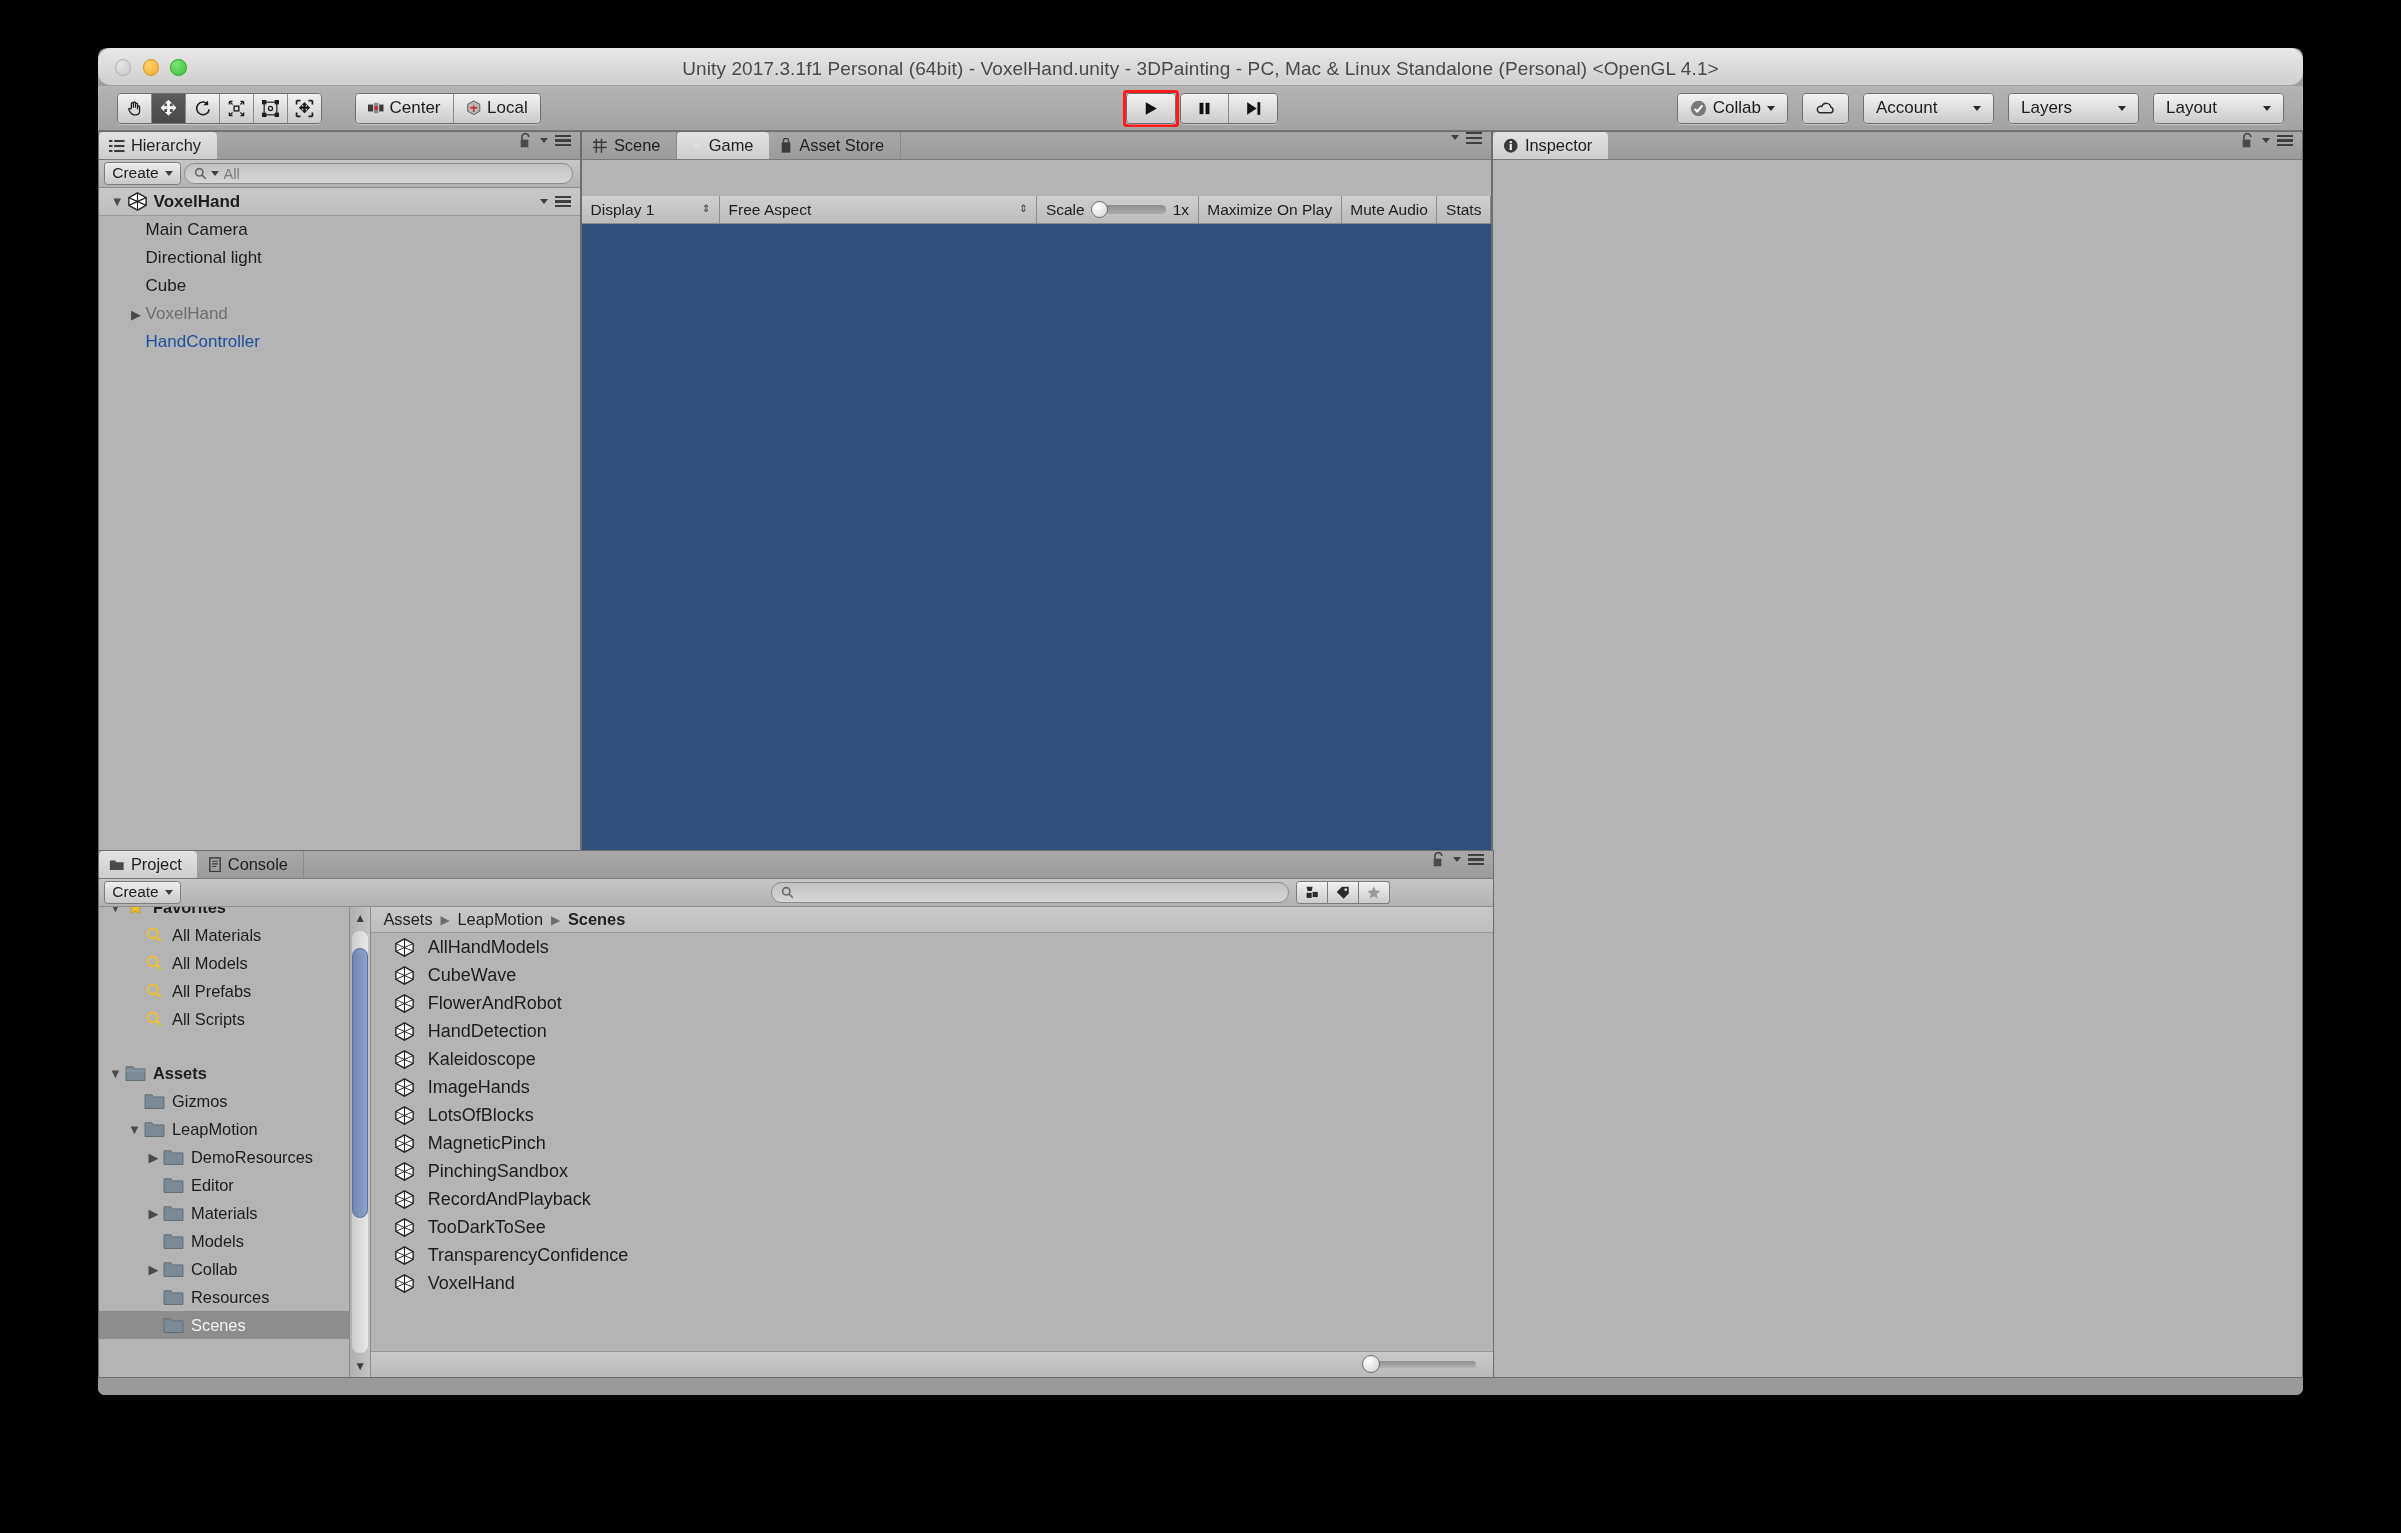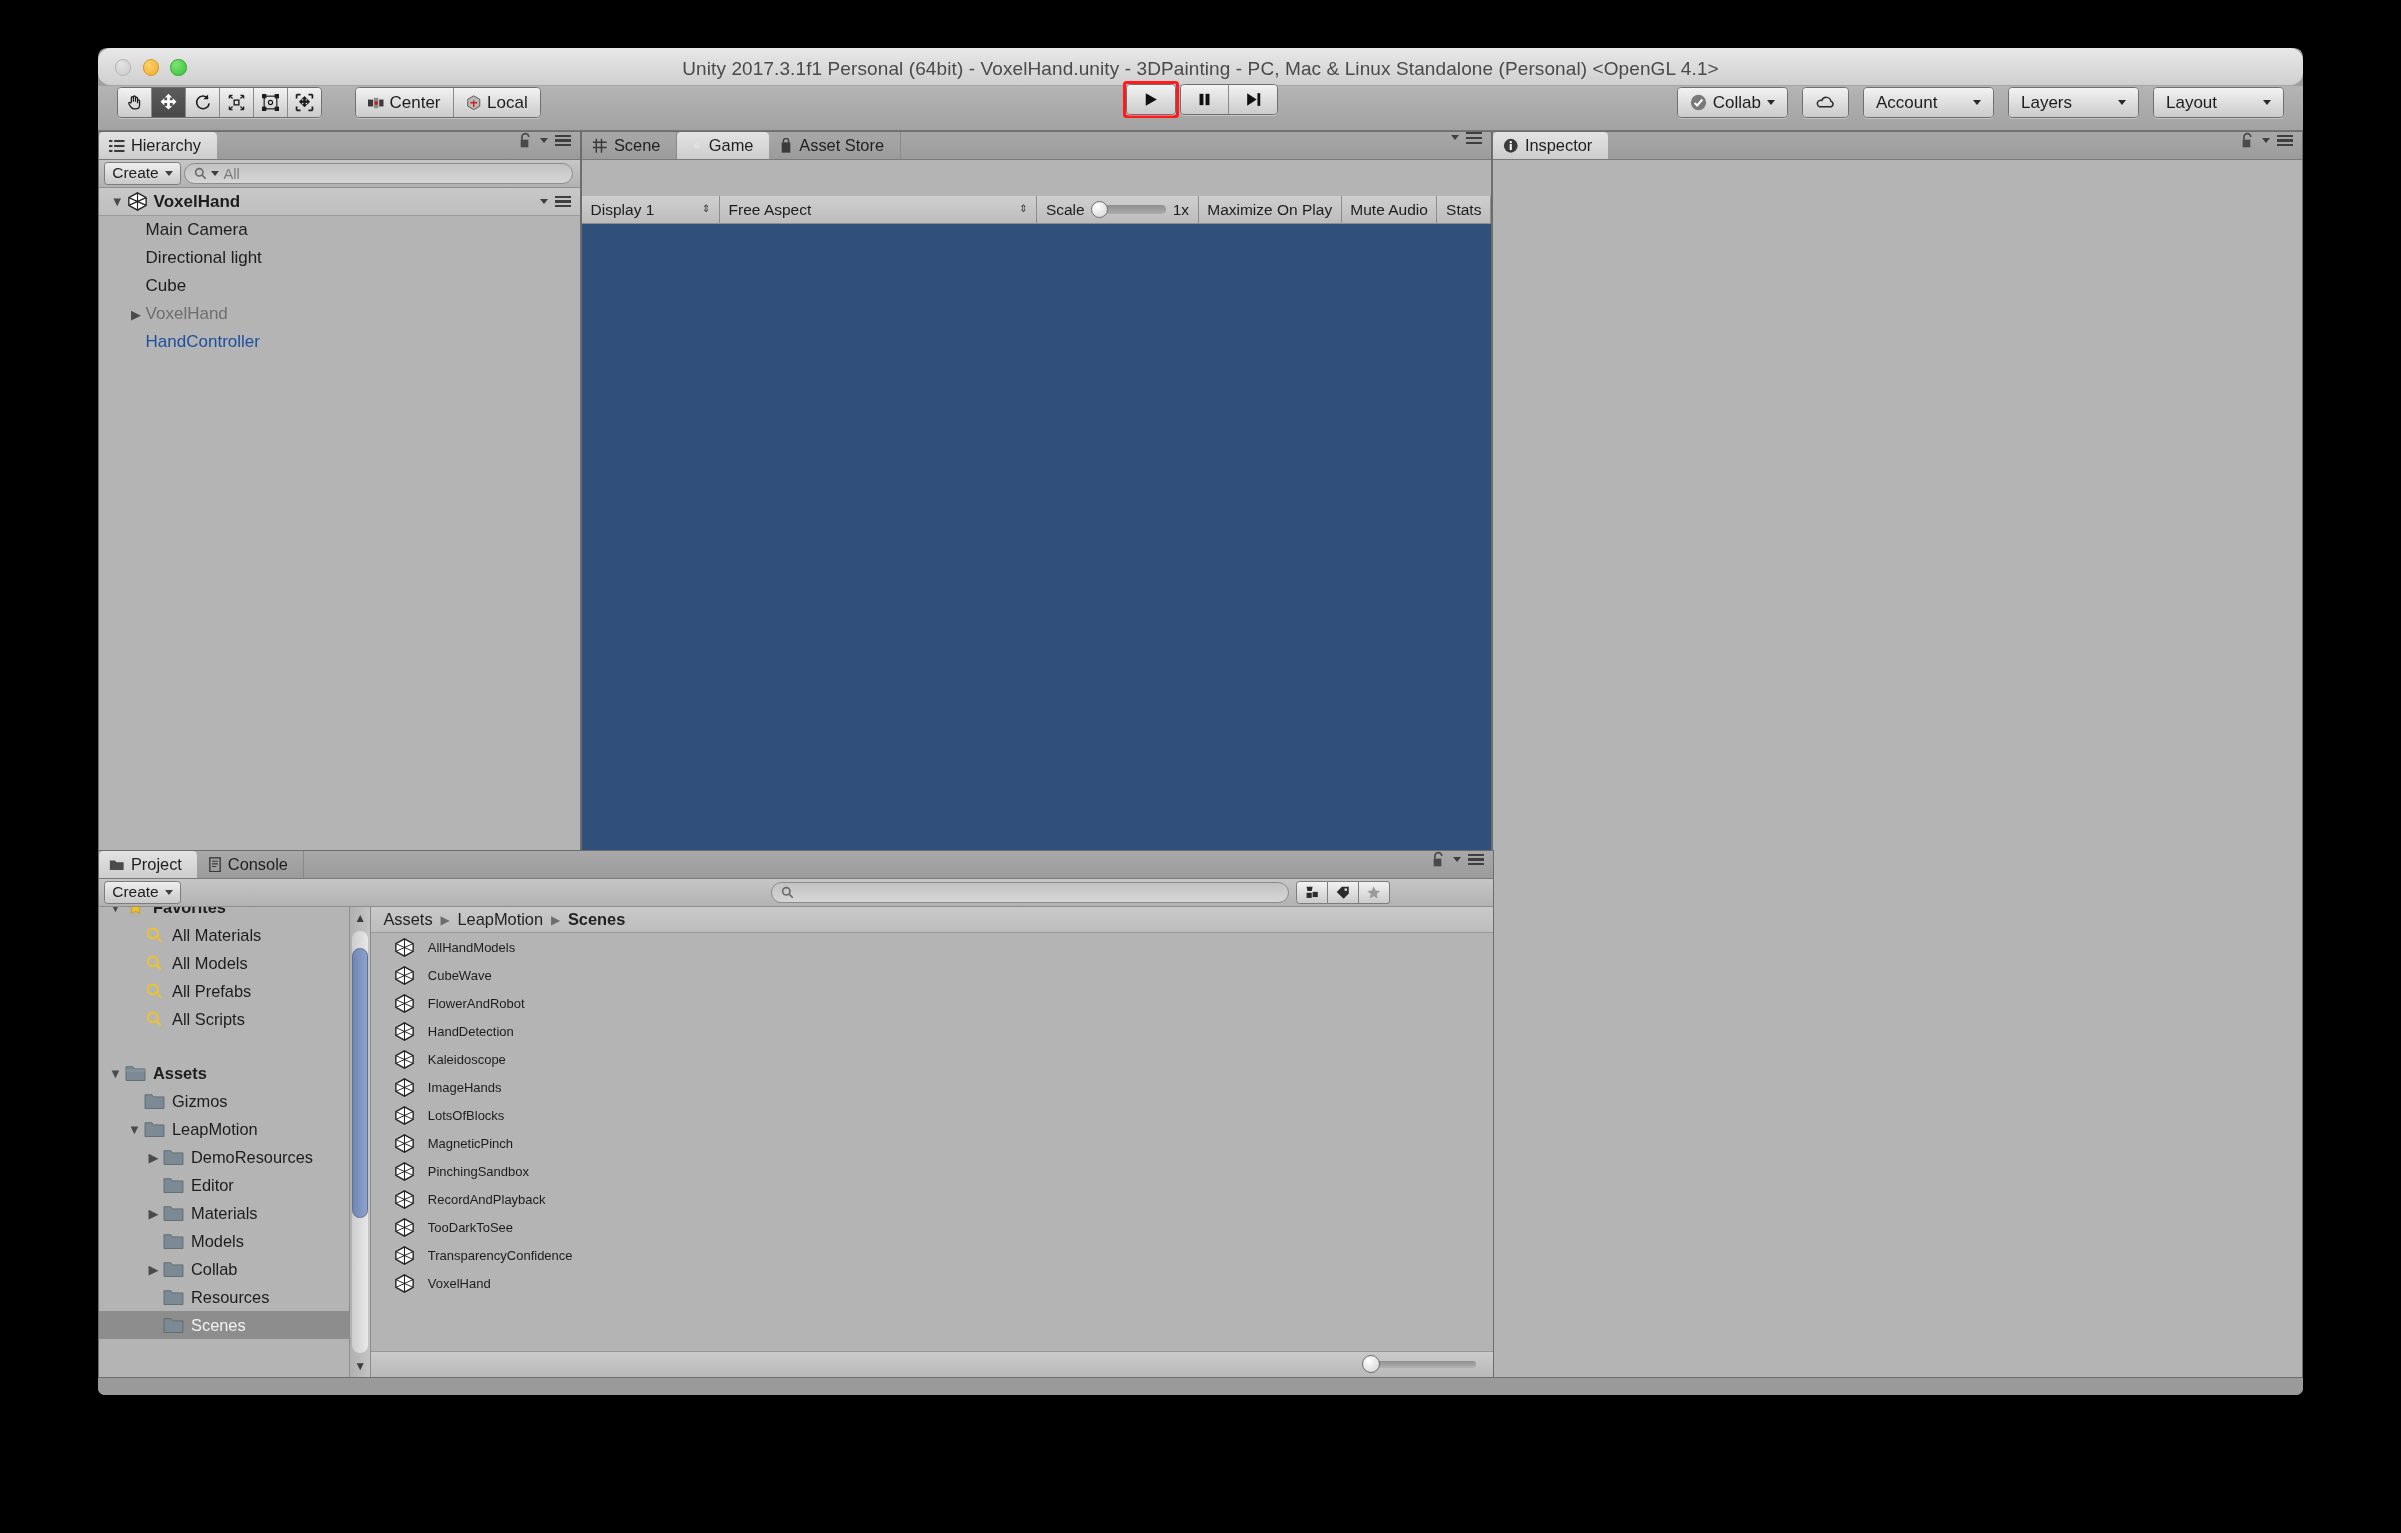--- a/index.html
+++ b/index.html
@@ -39,21 +39,21 @@
     text-align: center;
     font-size: 19px; color: #4a4a4a;
     letter-spacing: 0.1px;
   }
 
   
   .toolbar {
     height: 45px; flex: 0 0 auto;
     background: linear-gradient(#b4b4b4, #a2a2a2);
     border-bottom: 0.9px solid #767676;
-    display: flex; align-items: flex-end;
+    display: flex; align-items: center;
     padding: 12px 19px;
     position: relative;
   }
   .btngroup { display: flex; border: 0.9px solid #6f6f6f; border-radius: 4.3px; overflow: hidden; box-shadow: 0 0.9px 0 rgba(255,255,255,.35); }
   .tbtn {
     background: linear-gradient(#f2f2f2, #cbcbcb);
     border-right: 0.9px solid #8a8a8a;
     height: 29px; min-width: 29px;
     display: flex; align-items: center; justify-content: center;
     padding: 0 7px;
@@ -163,21 +163,21 @@
   .ptree { width: 250px; flex: 0 0 auto; background: #b4b4b4; position: relative; overflow: hidden; }
   .scroll-v { width: 22.4px; flex: 0 0 auto; background: linear-gradient(90deg,#b0b0b0,#c4c4c4); border-left: 0.9px solid #8b8b8b; border-right: 0.9px solid #8b8b8b; display: flex; flex-direction: column; align-items: center; }
   .sarrow { height: 22.4px; display: flex; align-items: center; justify-content: center; font-size: 12px; color: #3c3c3c; }
   .strack { flex: 1 1 auto; width: 15.5px; margin: 1.7px 0; background: linear-gradient(90deg,#cdcdcd,#e8e8e8); border-radius: 7.8px; position: relative; }
   .sthumb { position: absolute; left: 0; right: 0; top: 4%; height: 64%; border-radius: 7.8px; background: linear-gradient(90deg,#6f87b5,#8ea3cb); border: 0.9px solid #5c6f96; }
   .plist { flex: 1 1 auto; background: #b4b4b4; display: flex; flex-direction: column; min-width: 0; }
   .breadcrumb { height: 26px; flex: 0 0 auto; background: linear-gradient(#c9c9c9,#bdbdbd); border-bottom: 0.9px solid #999; display: flex; align-items: center; gap: 7.8px; padding-left: 12px; font-size: 16.4px; color: #232323; }
   .breadcrumb .sep { color: #6d6d6d; font-size: 12px; }
   .breadcrumb .cur { font-weight: bold; }
   .assetrows { flex: 1 1 auto; overflow: hidden; }
-  .arow { height: 28px; display: flex; align-items: center; gap: 7px; padding-left: 22.4px; font-size: 13px; color: #1d1d1d; }
+  .arow { height: 28px; display: flex; align-items: center; gap: 7px; padding-left: 22.4px; font-size: 18px; color: #1d1d1d; }
   .bottombar { height: 26px; flex: 0 0 auto; background: linear-gradient(#cacaca,#b9b9b9); border-top: 0.9px solid #969696; display: flex; align-items: center; justify-content: flex-end; padding-right: 17px; }
   .zoomslider { width: 112px; height: 7.8px; background: linear-gradient(#8f8f8f,#b3b3b3); border-radius: 4.3px; position: relative; }
   .zoomknob { position: absolute; left: -1.7px; top: -5.2px; width: 18px; height: 18px; border-radius: 50%; background: radial-gradient(circle at 35% 30%, #fff, #d0d0d0); border: 0.9px solid #6f6f6f; }
 
   .ptree-rows { padding-top: 0; }
   .prow { height: 28px; display: flex; align-items: center; font-size: 16.4px; color: #1d1d1d; padding-left: 7px; }
   .prow.sel { background: #8d8d8d; color: #f2f2f2; }
   .prow.bold { font-weight: bold; }
   .folder { width: 21px; height: 16.4px; flex: 0 0 auto; margin-right: 7px; }
   .star { width: 21px; margin-right: 7px; flex: 0 0 auto; }

